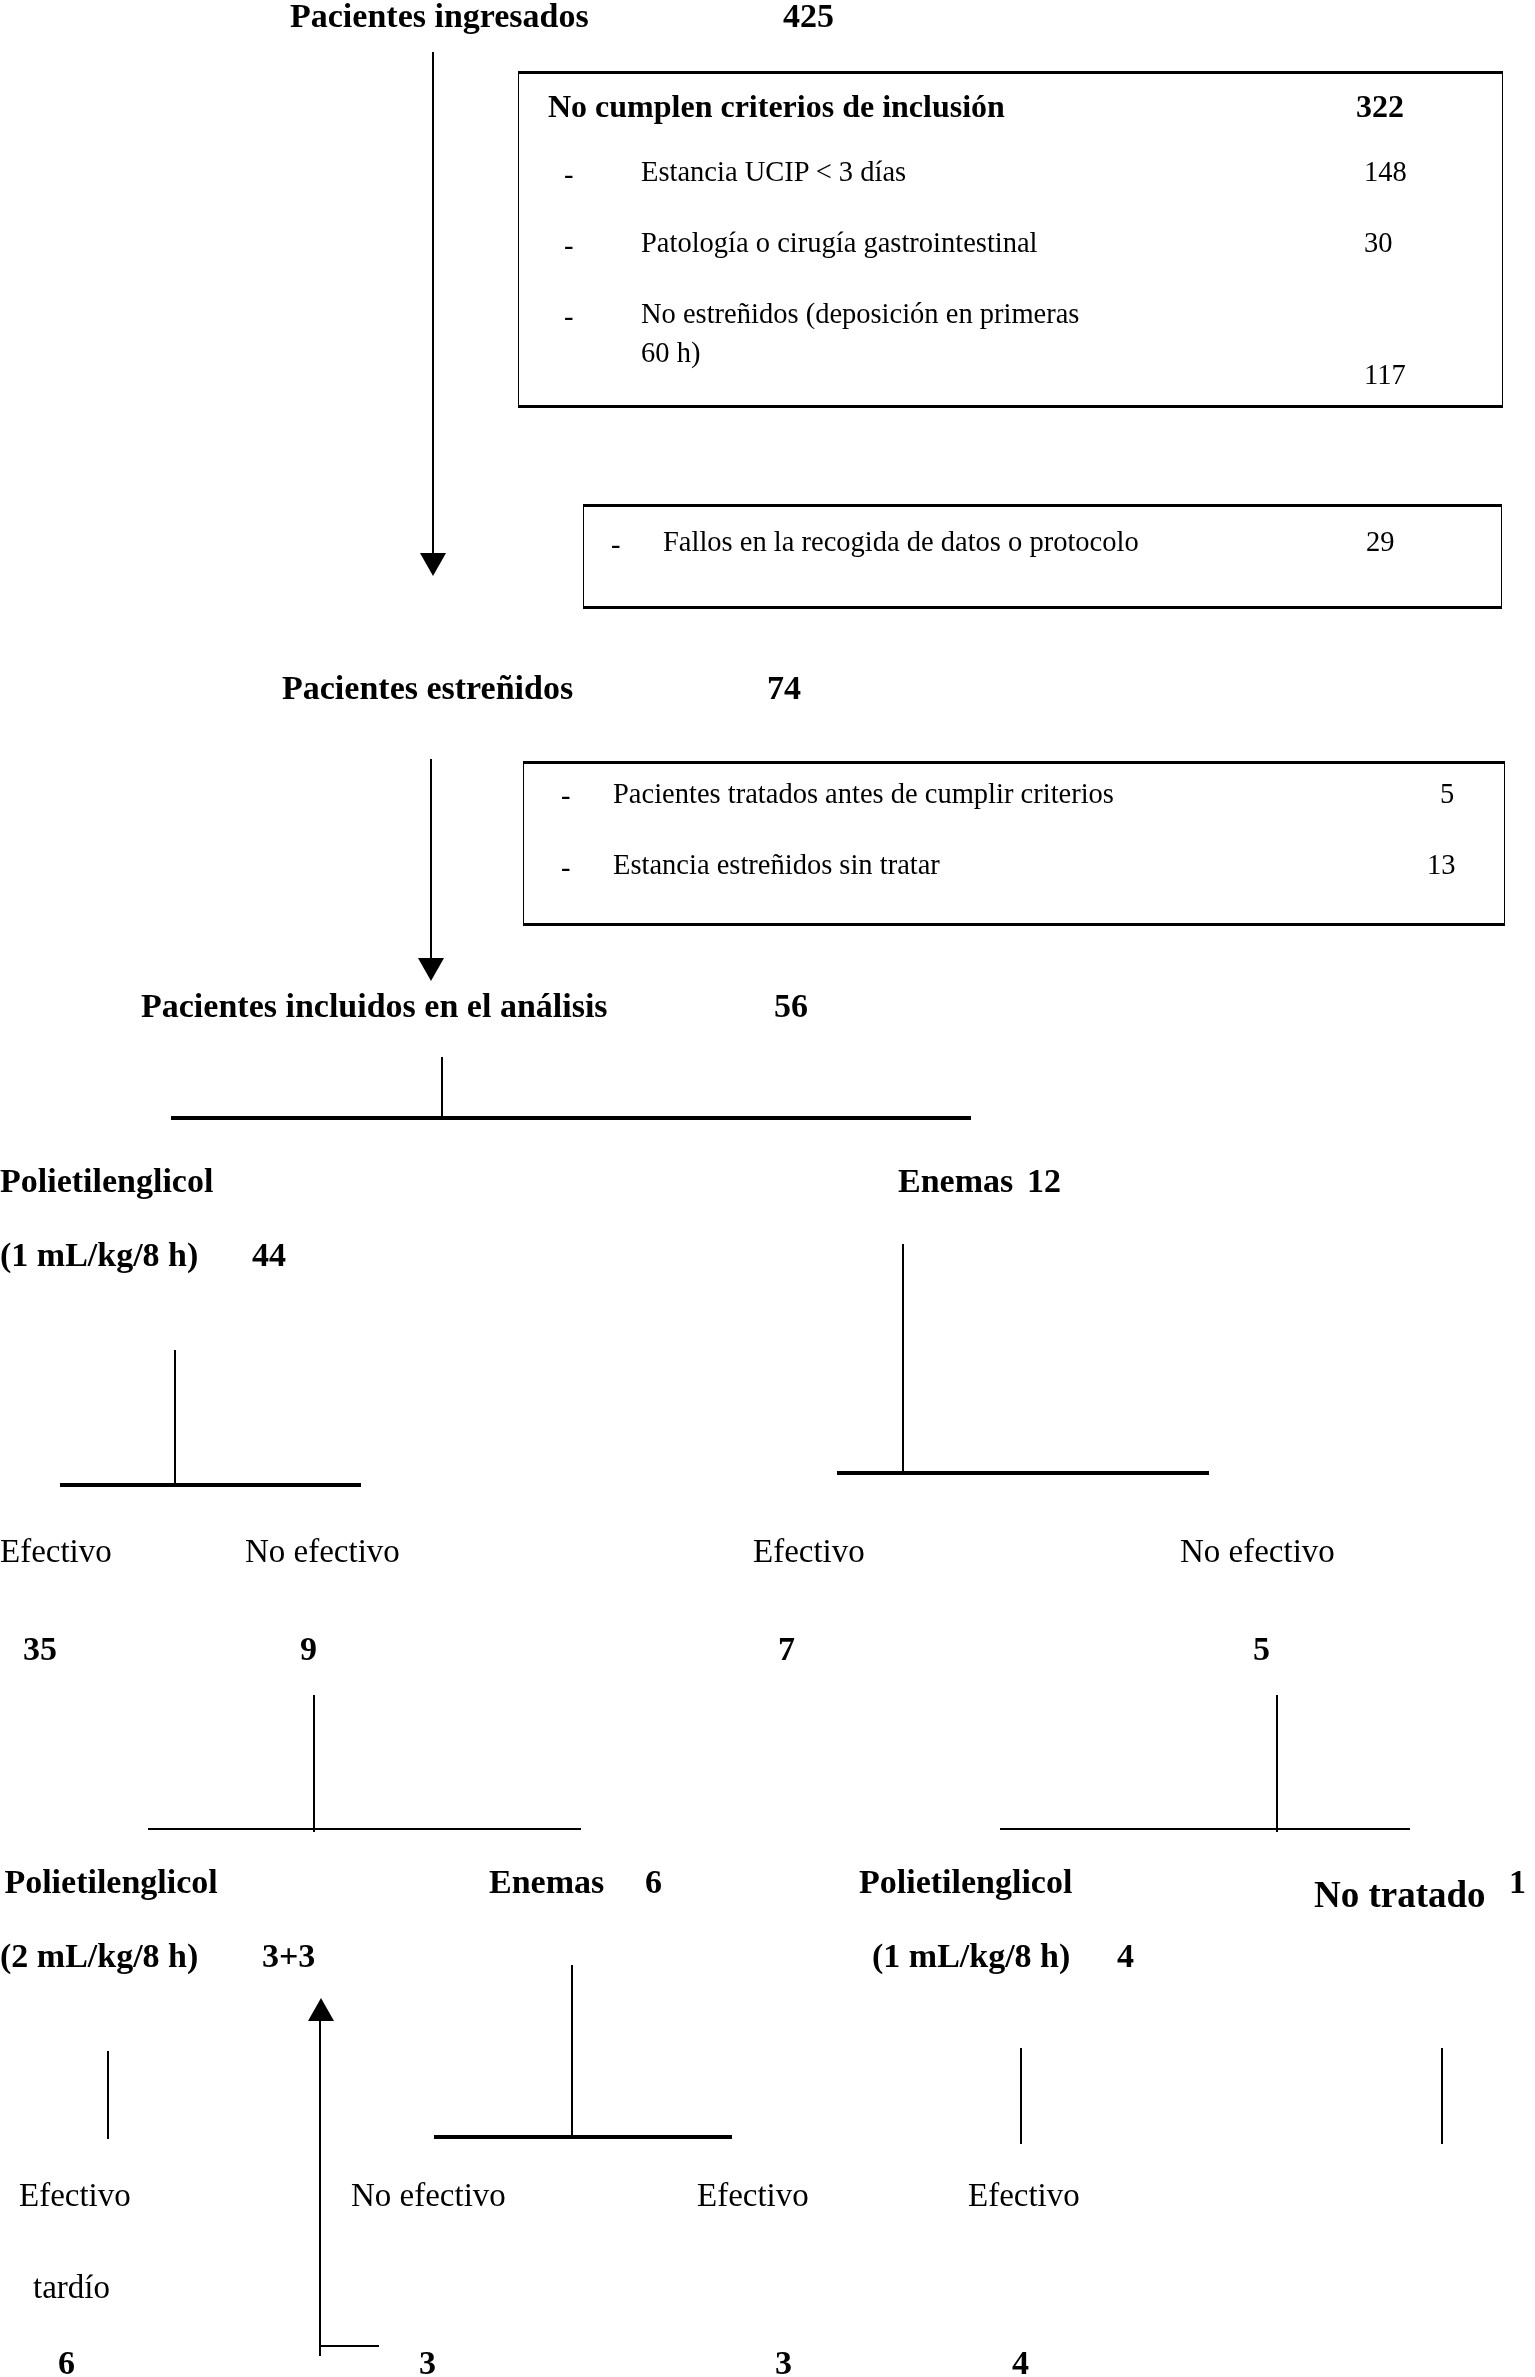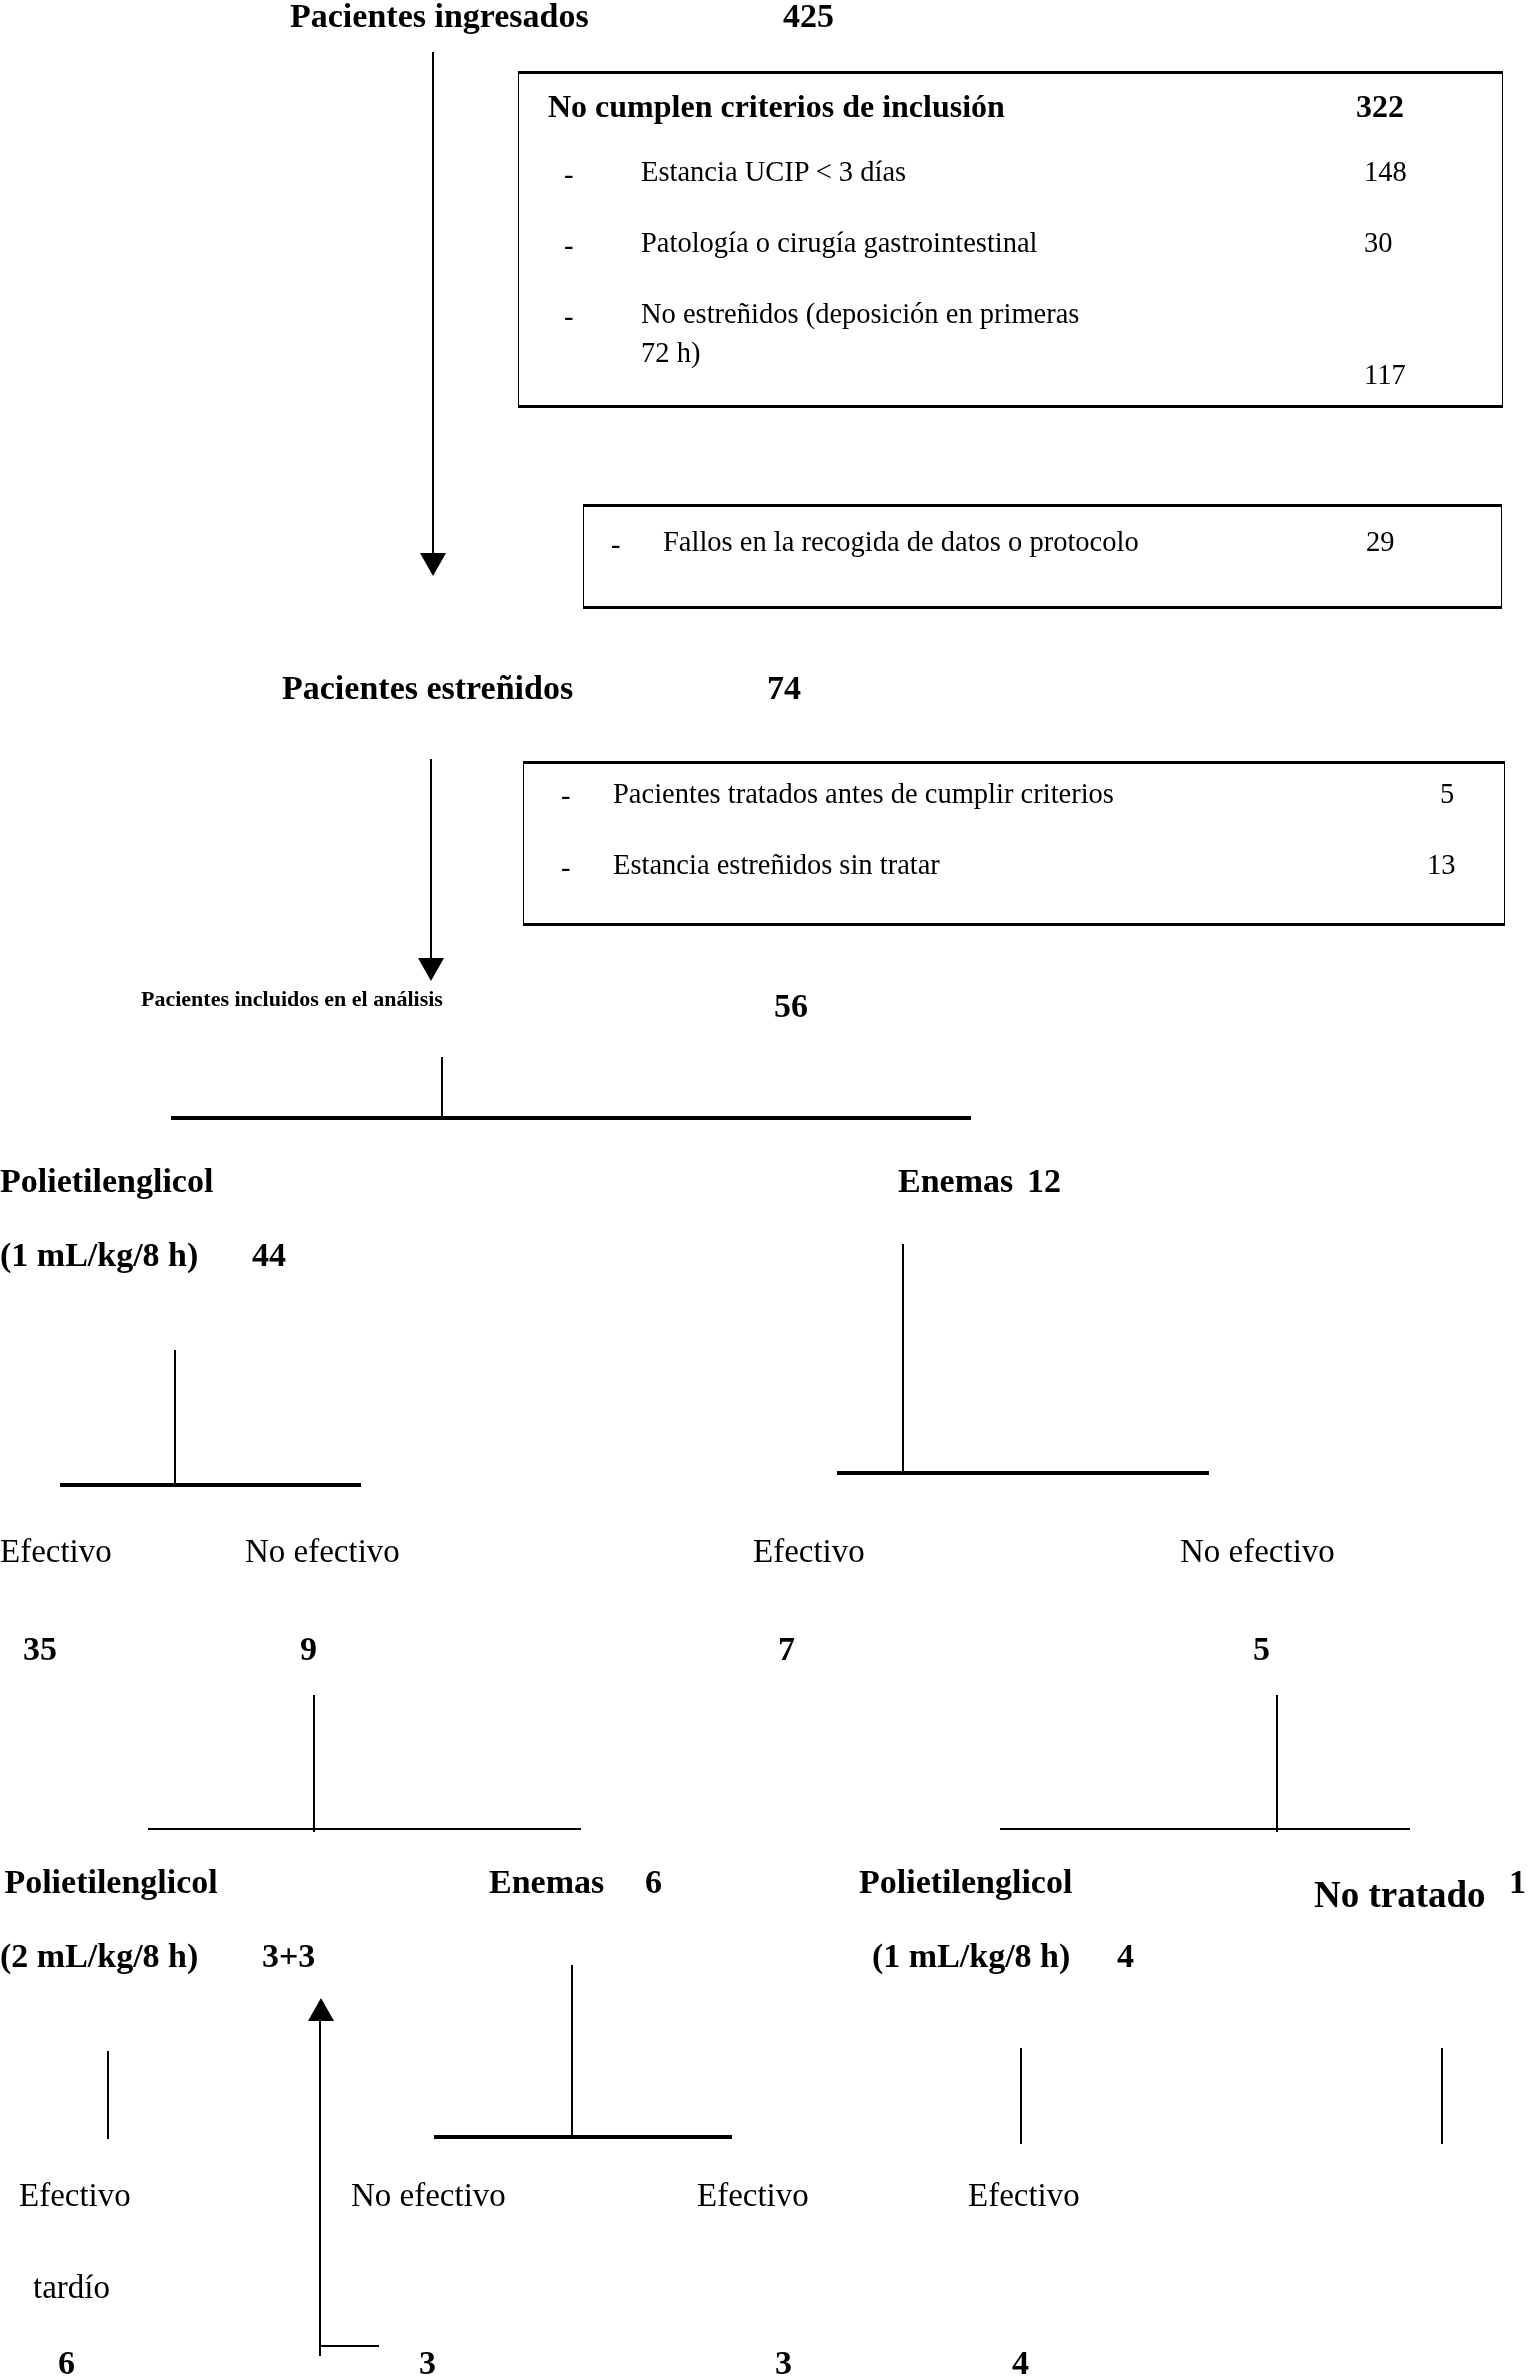--- a/index.html
+++ b/index.html
@@ -45,21 +45,21 @@
   <div class="txt n" style="left:564px;top:159px;font-size:28.5px;">-</div>
   <div class="txt n" style="left:641px;top:156px;font-size:28.5px;">Estancia UCIP &lt; 3 días</div>
   <div class="txt n" style="left:1364px;top:156px;font-size:28.5px;">148</div>
 
   <div class="txt n" style="left:564px;top:230px;font-size:28.5px;">-</div>
   <div class="txt n" style="left:641px;top:227px;font-size:28.5px;">Patología o cirugía gastrointestinal</div>
   <div class="txt n" style="left:1364px;top:227px;font-size:28.5px;">30</div>
 
   <div class="txt n" style="left:564px;top:301px;font-size:28.5px;">-</div>
   <div class="txt n" style="left:641px;top:298px;font-size:28.5px;">No estreñidos (deposición en primeras</div>
-  <div class="txt n" style="left:641px;top:337px;font-size:28.5px;">72 h)</div>
+  <div class="txt n" style="left:641px;top:337px;font-size:28.5px;">60 h)</div>
   <div class="txt n" style="left:1364px;top:359px;font-size:28.5px;">117</div>
 
   <div class="rect thick" style="left:583px;top:504px;width:917px;height:99px;"></div>
   <div class="txt n" style="left:611px;top:529px;font-size:28.5px;">-</div>
   <div class="txt n" style="left:663px;top:526px;font-size:28.5px;">Fallos en la recogida de datos o protocolo</div>
   <div class="txt n" style="left:1366px;top:526px;font-size:28.5px;">29</div>
 
   <div class="txt b" style="left:282px;top:668px;font-size:34px;">Pacientes estreñidos</div>
   <div class="txt b" style="left:767px;top:668px;font-size:34px;">74</div>
 
@@ -69,21 +69,21 @@
   <div class="rect thick" style="left:523px;top:761px;width:980px;height:159px;"></div>
 
   <div class="txt n" style="left:561px;top:780px;font-size:28.5px;">-</div>
   <div class="txt n" style="left:613px;top:778px;font-size:28.5px;">Pacientes tratados antes de cumplir criterios</div>
   <div class="txt n" style="left:1440px;top:778px;font-size:28.5px;">5</div>
 
   <div class="txt n" style="left:561px;top:852px;font-size:28.5px;">-</div>
   <div class="txt n" style="left:613px;top:849px;font-size:28.5px;">Estancia estreñidos sin tratar</div>
   <div class="txt n" style="left:1427px;top:849px;font-size:28.5px;">13</div>
 
-  <div class="txt b" style="left:141px;top:986px;font-size:22px;">Pacientes incluidos en el análisis</div>
+  <div class="txt b" style="left:141px;top:986px;font-size:34px;">Pacientes incluidos en el análisis</div>
   <div class="txt b" style="left:774px;top:986px;font-size:34px;">56</div>
 
   <div class="vline thin" style="left:441px;top:1057px;height:63px;"></div>
   <div class="hline" style="left:171px;top:1116px;width:800px;"></div>
 
   <div class="txt b" style="left:0px;top:1161px;font-size:34px;">Polietilenglicol</div>
   <div class="txt b" style="left:0px;top:1235px;font-size:34px;">(1 mL/kg/8 h)</div>
   <div class="txt b" style="left:252px;top:1235px;font-size:34px;">44</div>
 
   <div class="txt b" style="left:898px;top:1161px;font-size:34px;">Enemas</div>

